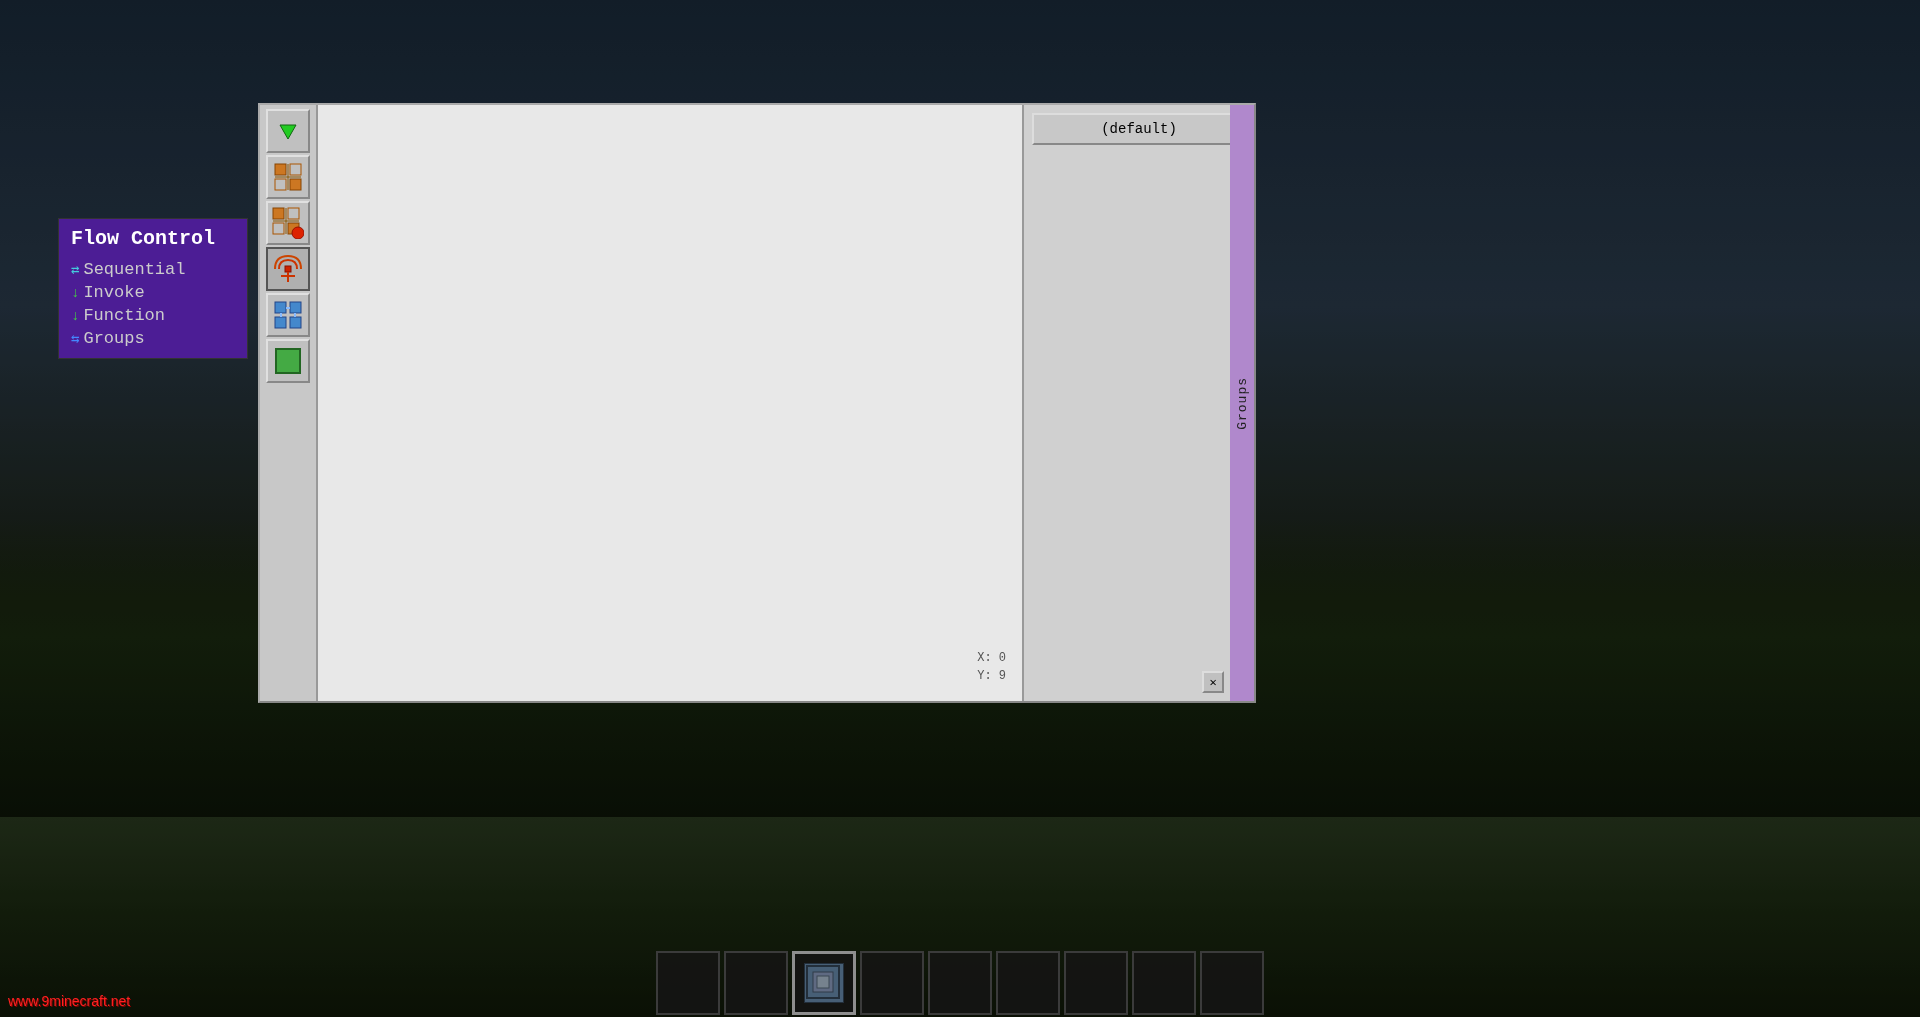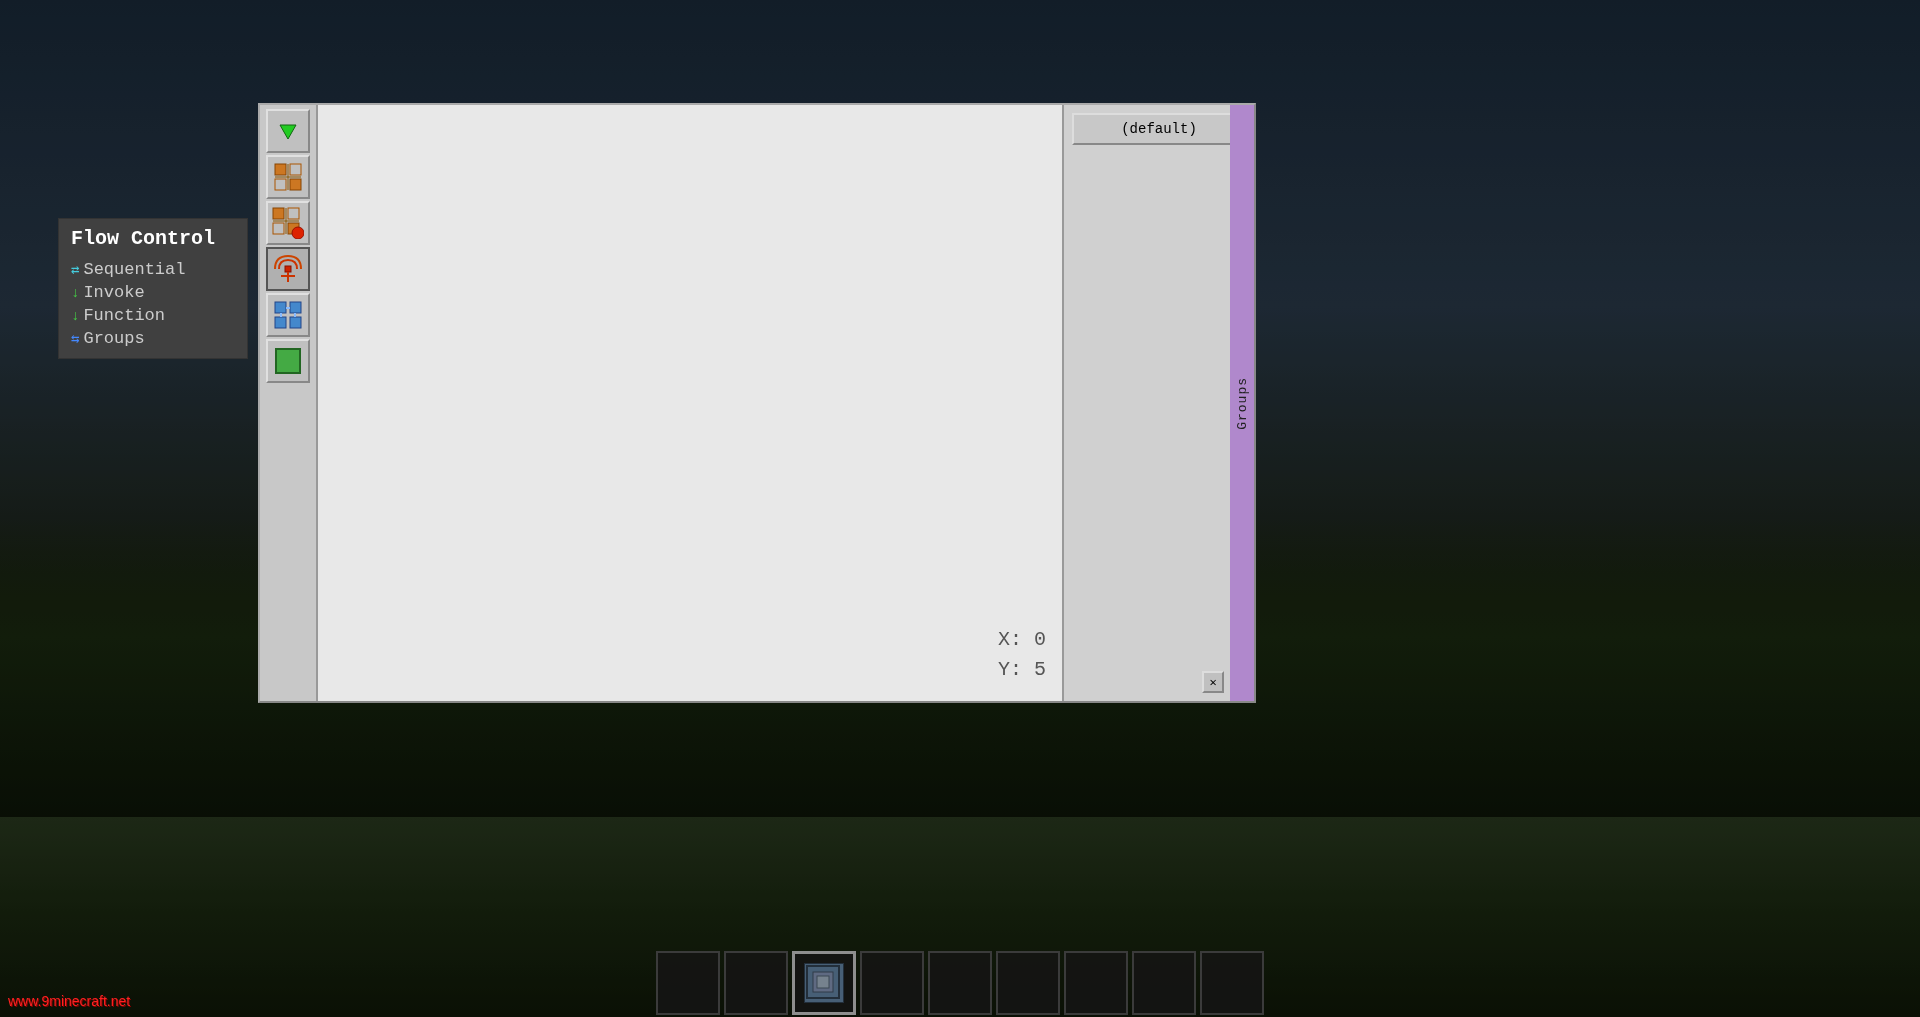--- a/index.html
+++ b/index.html
@@ -88,29 +88,29 @@
       position: relative;
       overflow: hidden;
     }
 
     
     .coordinates {
       position: absolute;
       bottom: 16px;
       right: 16px;
       font-family: 'Courier New', monospace;
-      font-size: 20px;
+      font-size: 12px;
       color: #555;
       text-align: right;
       line-height: 1.5;
     }
 
     
     .right-panel {
-      width: 192px;
+      width: 232px;
       background: #d0d0d0;
       border-left: 2px solid #999;
       display: flex;
       flex-direction: column;
       position: relative;
     }
 
     .default-btn {
       margin: 8px;
       padding: 6px 12px;
@@ -165,21 +165,21 @@
       justify-content: center;
       font-size: 12px;
       font-family: 'Courier New', monospace;
     }
 
     
     .tooltip-menu {
       position: absolute;
       top: 218px;
       left: 58px;
-      background: #404040;
+      background: #4c1d95;
       border: 1px solid #333;
       padding: 8px 12px;
       z-index: 20;
       min-width: 190px;
     }
 
     .tooltip-title {
       font-family: 'Courier New', monospace;
       font-size: 20px;
       font-weight: bold;
@@ -397,21 +397,21 @@
         </svg>
       </div>
     </div>
 
   </div>
 
   <div class="canvas-area">
 
     <div class="coordinates">
       <div>X: 0</div>
-      <div>Y: 5</div>
+      <div>Y: 9</div>
     </div>
 
   </div>
 
   <div class="right-panel">
 
     <button class="default-btn">(default)</button>
 
     <div class="groups-tab">
       <span class="groups-text">Groups</span>

